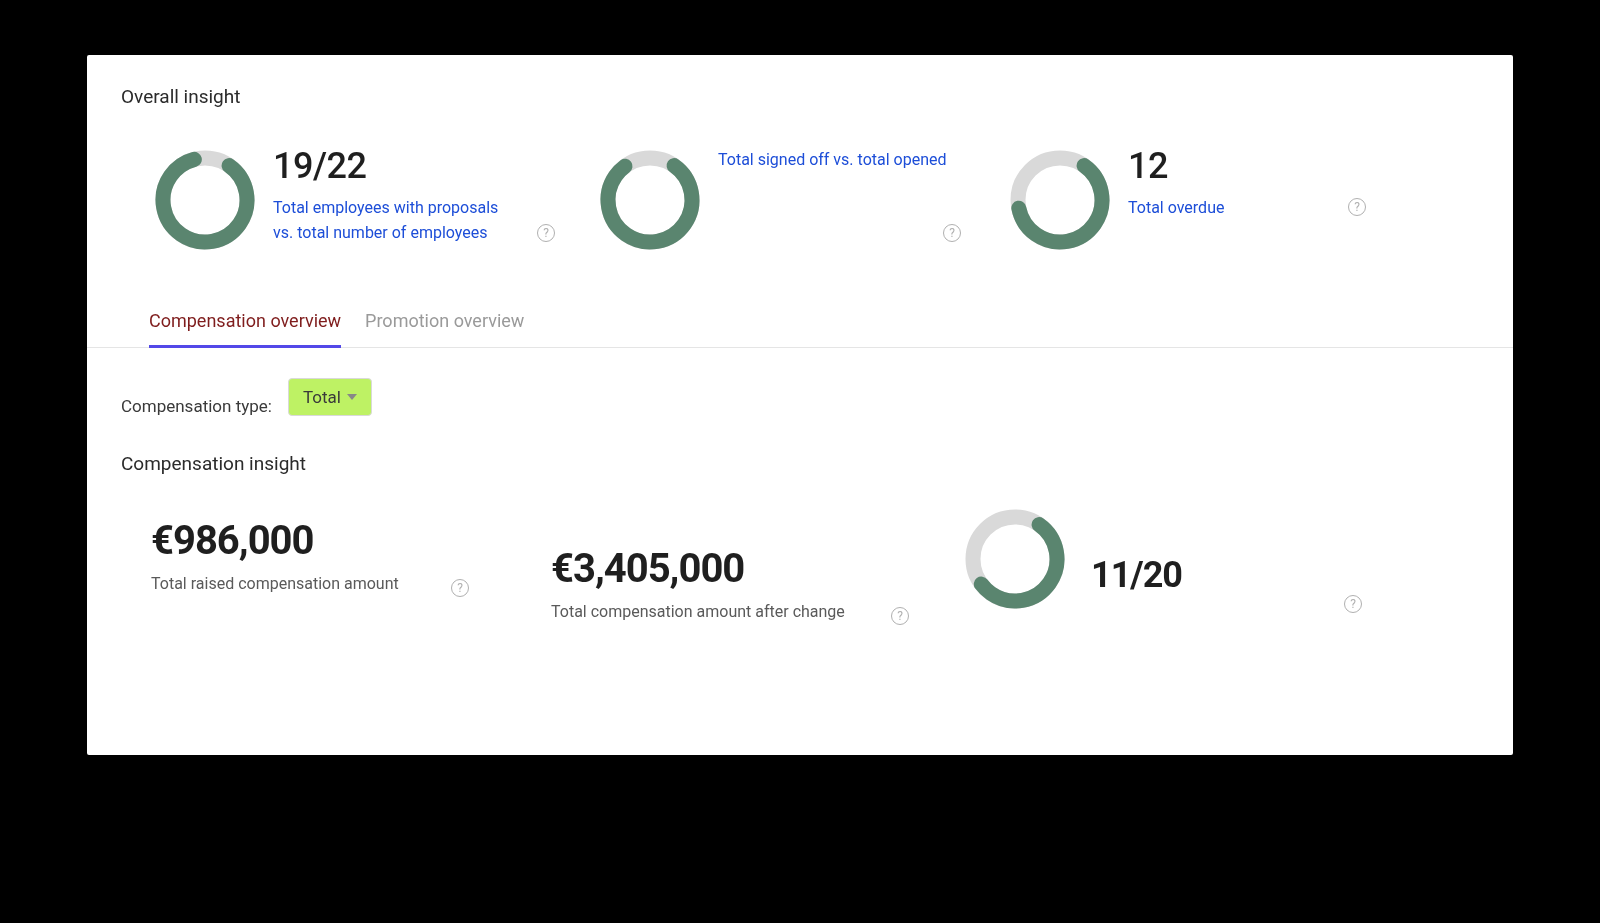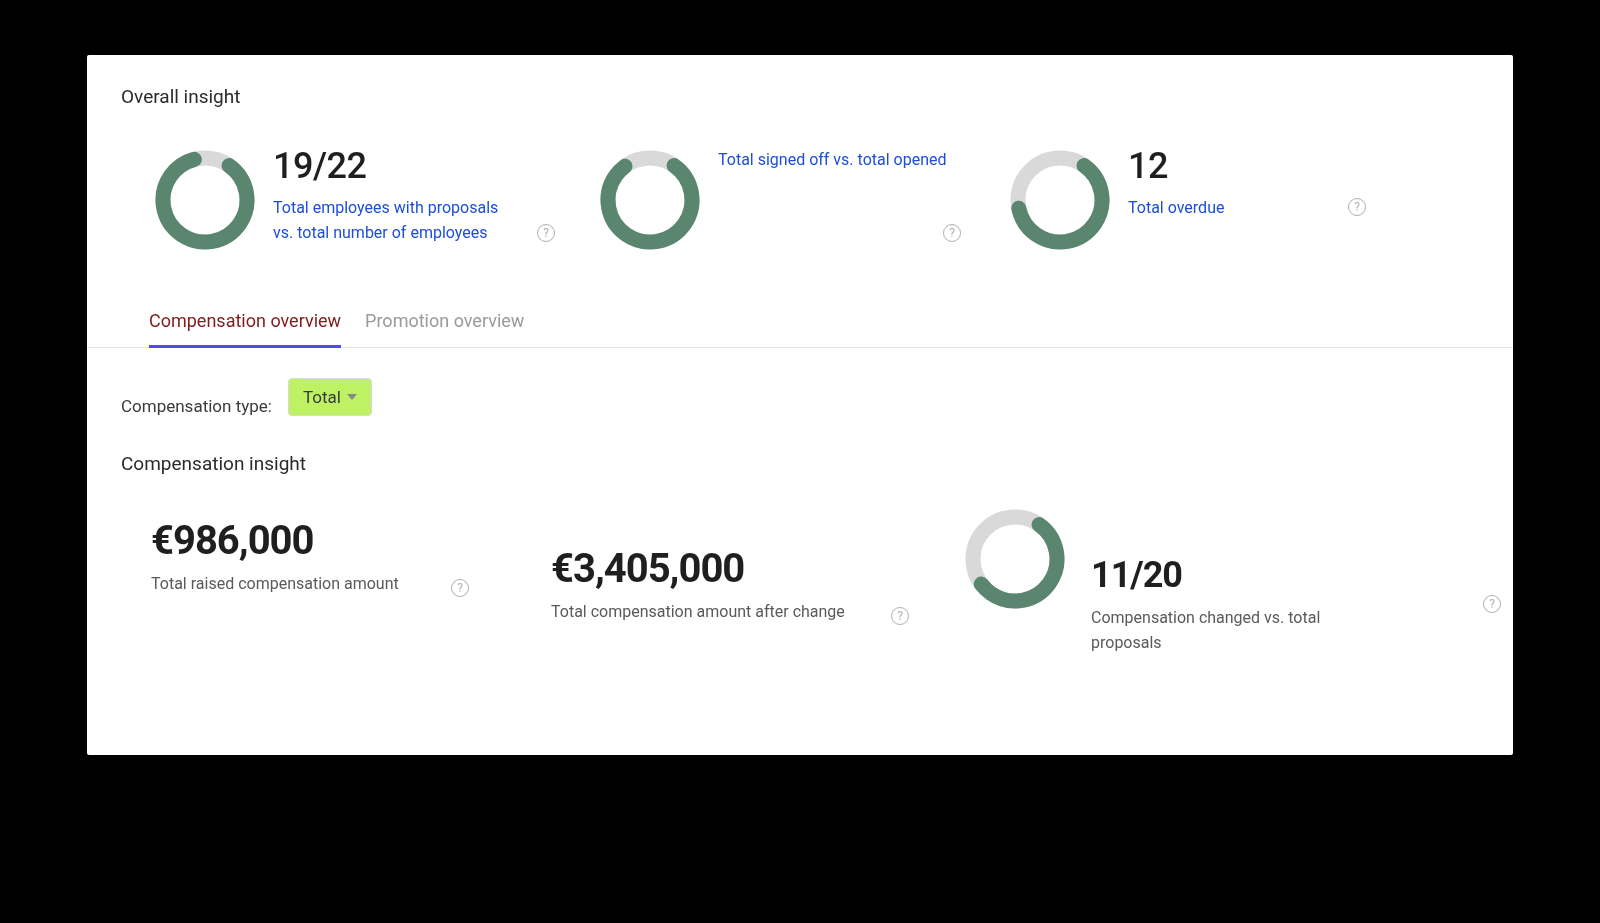--- a/index.html
+++ b/index.html
@@ -230,20 +230,19 @@
 
     <div class="comp-card c3">
       <div class="donut-wrap">
         <svg viewBox="0 0 36 36">
           <circle cx="18" cy="18" r="14" fill="none" stroke="#d9d9d9" stroke-width="5"></circle>
           <circle cx="18" cy="18" r="14" fill="none" stroke="#5a856f" stroke-width="5" stroke-dasharray="48.4 39.6" stroke-dashoffset="0" transform="rotate(-55 18 18)" stroke-linecap="round"></circle>
         </svg>
       </div>
       <div class="insight-text">
         <div class="comp-value" style="font-size:36px;">11/20</div>
-        <div class="comp-desc" style="line-height:1.55;">Compensation changed vs. total proposals</div>
       </div>
       <span class="help-icon" style="right:-180px; top:78px;"></span>
     </div>
 
   </div>
 
 </div>
 
 </body></html>

